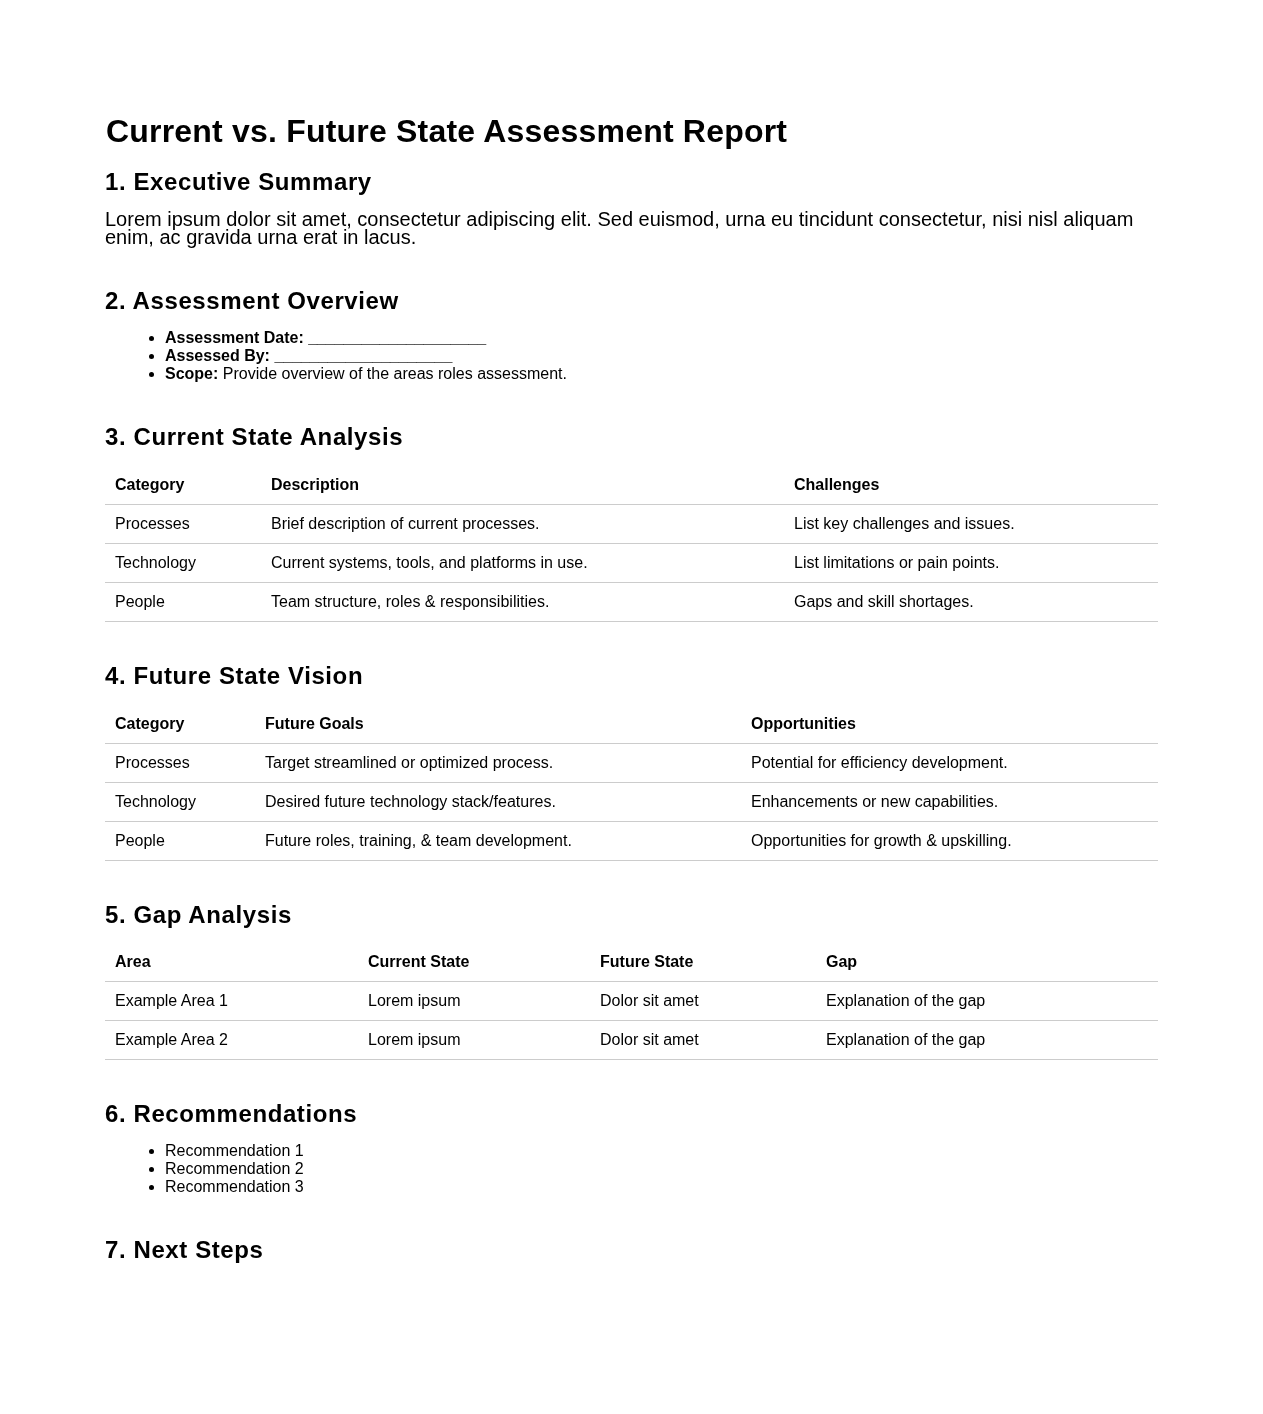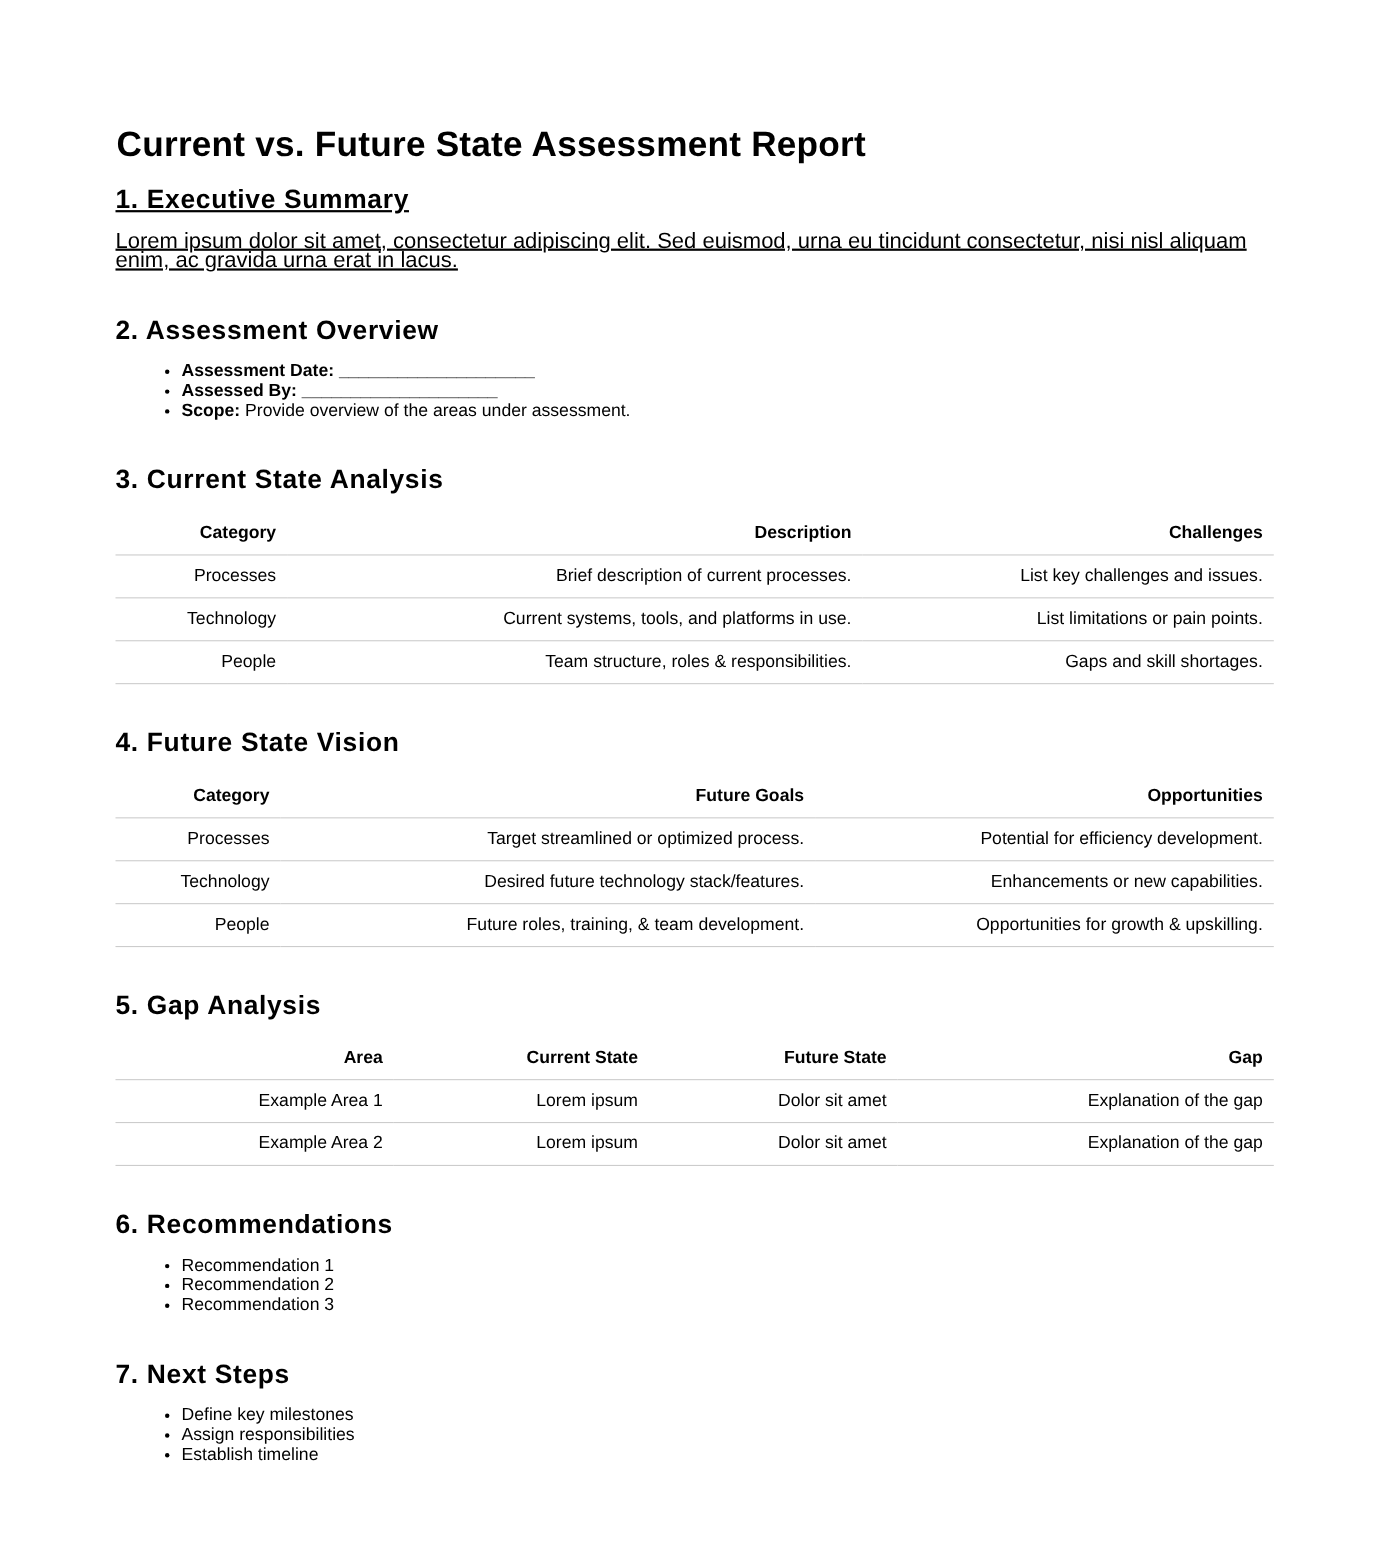--- a/index.html
+++ b/index.html
@@ -13,45 +13,45 @@
     h1 {
       font-size: 32px; font-weight: bold; margin: 0 0 18px 1px; line-height: 1.2;
       letter-spacing: 0.2px;
     }
     h2 {
       font-size: 24px; font-weight: bold; margin: 0 0 13px 0; line-height: 1.2;
       letter-spacing: 0.6px;
     }
     p { font-size: 20px; margin: 0; line-height: 18px; }
     .section { margin-bottom: 40px; }
-    .section.s1 { margin-bottom: 41px; text-decoration: underline; }
+    .section.s1 { margin-bottom: 41px; }
     ul { margin: 0; padding-left: 60px; font-size: 16px; line-height: 18px; }
     li { margin: 0; }
     table { width: 100%; border-collapse: collapse; font-size: 16px; margin-top: 14px; }
-    th, td { text-align: right; padding: 10px 10px; border-bottom: 1px solid #cccccc; line-height: 18px; }
+    th, td { text-align: left; padding: 10px 10px; border-bottom: 1px solid #cccccc; line-height: 18px; }
     th { font-weight: bold; }
     .blank { letter-spacing: 0; }
   </style>
 </head>
 <body>
 
 <div class="page">
   <h1>Current vs. Future State Assessment Report</h1>
 
   <div class="section s1">
     <h2>1. Executive Summary</h2>
     <p>Lorem ipsum dolor sit amet, consectetur adipiscing elit. Sed euismod, urna eu tincidunt consectetur, nisi nisl aliquam enim, ac gravida urna erat in lacus.</p>
   </div>
 
   <div class="section">
     <h2>2. Assessment Overview</h2>
     <ul>
       <li><b>Assessment Date:</b><b class="blank"> ____________________</b></li>
       <li><b>Assessed By:</b><b class="blank"> ____________________</b></li>
-      <li><b>Scope:</b><span> Provide overview of the areas under assessment.</span></li>
+      <li><b>Scope:</b><span> Provide overview of the areas roles assessment.</span></li>
     </ul>
   </div>
 
   <div class="section">
     <h2>3. Current State Analysis</h2>
     <table>
       <colgroup>
           <col style="width:156px">
           <col style="width:523px">
           <col>
@@ -156,19 +156,14 @@
     <h2>6. Recommendations</h2>
     <ul>
       <li>Recommendation 1</li>
       <li>Recommendation 2</li>
       <li>Recommendation 3</li>
     </ul>
   </div>
 
   <div class="section">
     <h2>7. Next Steps</h2>
-    <ul>
-      <li>Define key milestones</li>
-      <li>Assign responsibilities</li>
-      <li>Establish timeline</li>
-    </ul>
   </div>
 </div>
 
 </body></html>

